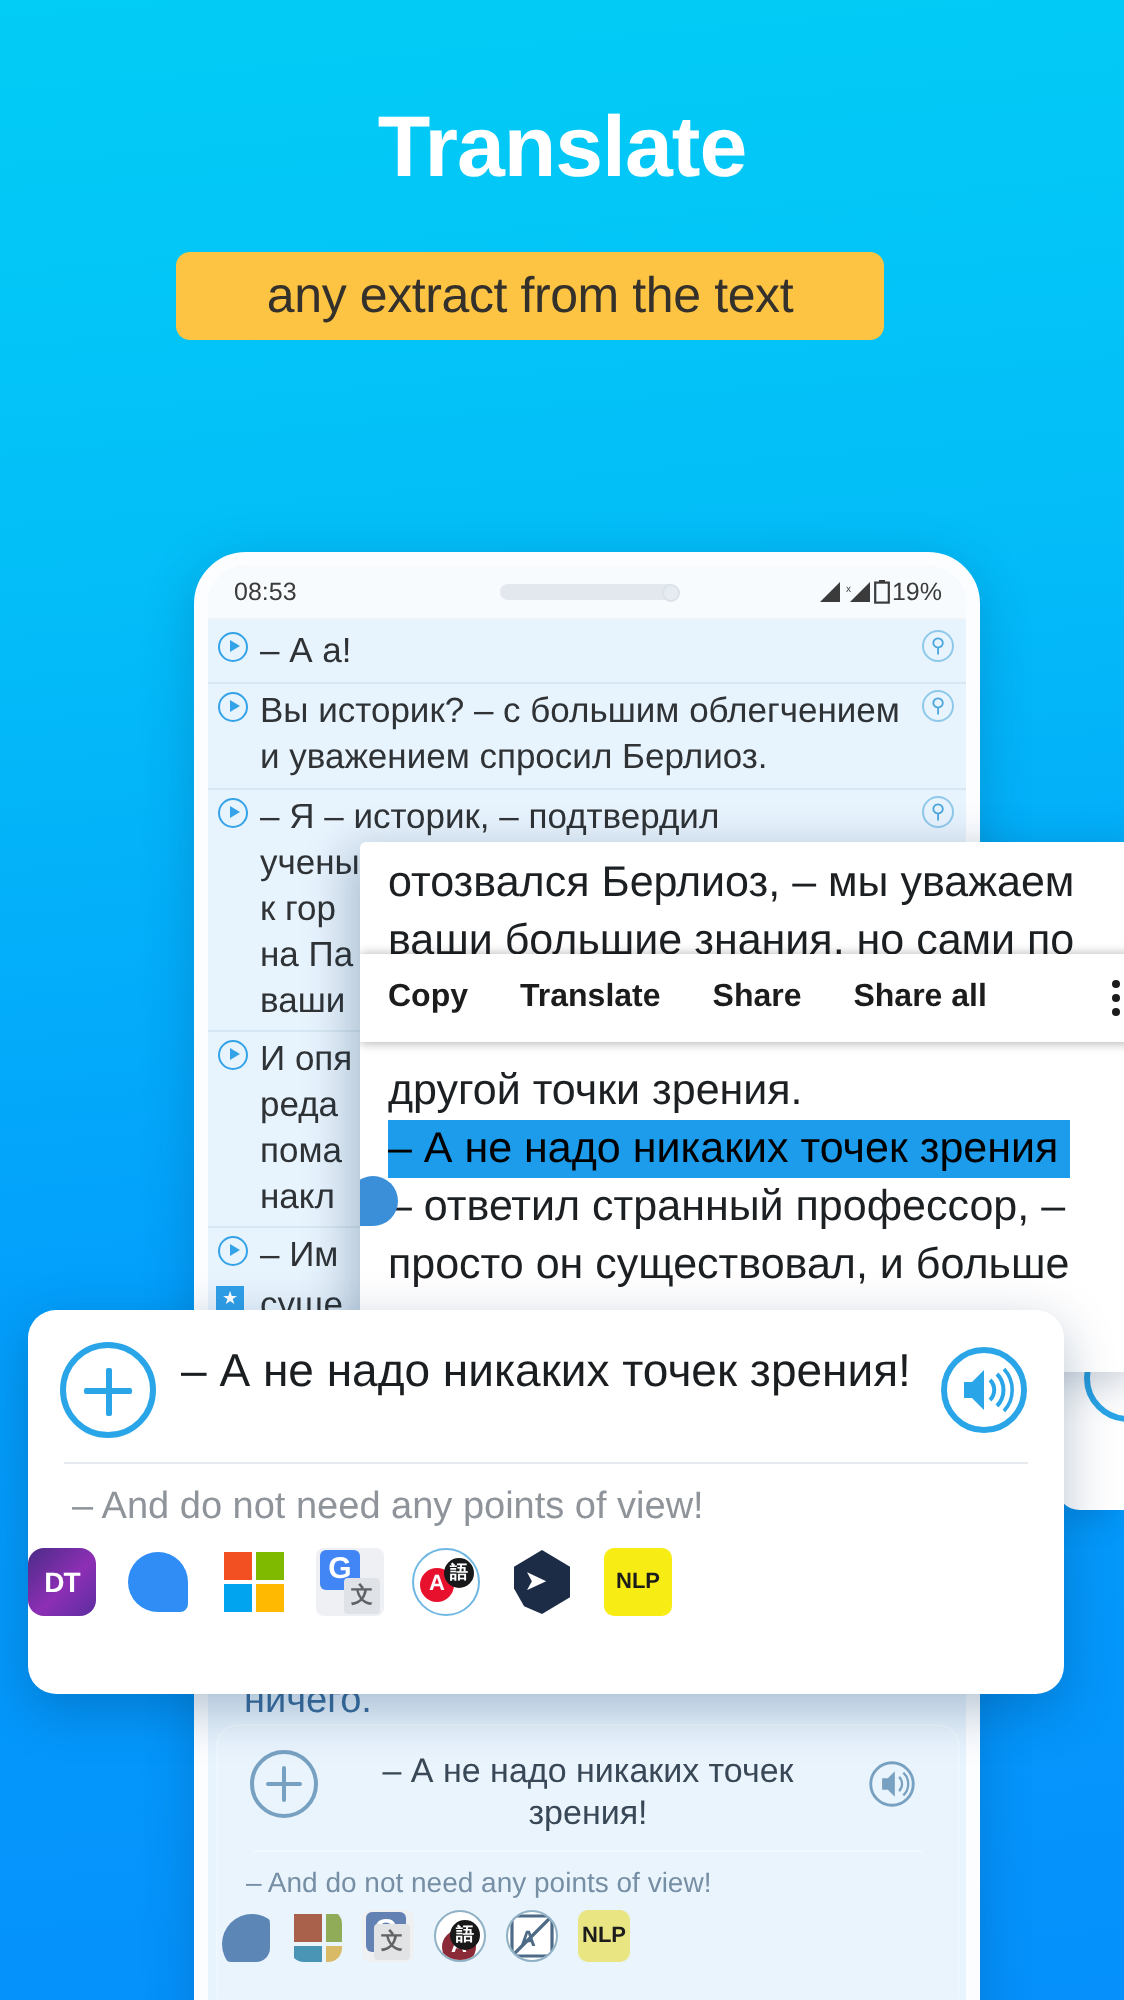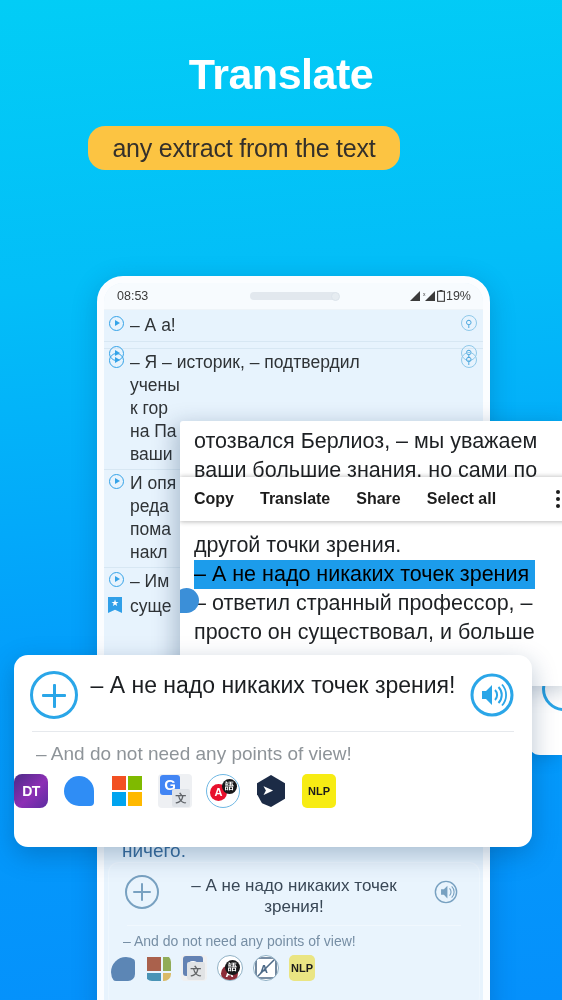--- a/index.html
+++ b/index.html
@@ -11,22 +11,22 @@
   }
 
   
   .hero-title {
     position: absolute; top: 50px; left: 0; width: 562px;
     text-align: center; color: #ffffff;
     font-size: 43px; font-weight: bold; letter-spacing: -0.5px;
   }
   .hero-badge {
     position: absolute; top: 126px; left: 88px;
-    width: 312px; height: 44px;
-    background: #FCC442; border-radius: 17px;
+    width: 354px; height: 44px;
+    background: #FCC442; border-radius: 7px;
     display: flex; align-items: center; justify-content: center;
     color: #34302b; font-size: 25px; letter-spacing: -0.2px;
   }
 
   
   .phone {
     position: absolute; left: 97px; top: 276px;
     width: 393px; height: 745px;
     background: #f2f7fb;
     border: 7px solid #fbfdff;
@@ -244,20 +244,21 @@
 
     <div class="reader">
       <div class="para">
         <span class="pl-icon"></span>
         <span class="pr-icon">⚲</span>
         <span>– А a!</span>
       </div>
       <div class="para">
         <span class="pl-icon"></span>
         <span class="pr-icon">⚲</span>
+        <span>Вы историк? – с большим облегчением и уважением спросил Берлиоз.</span>
       </div>
       <div class="para" style="border-bottom:none;padding-bottom:0">
         <span class="pl-icon"></span>
         <span class="pr-icon">⚲</span>
         <span>– Я – историк, – подтвердил</span>
       </div>
       <div class="para" style="border-bottom:none;padding:0 30px 0 26px">
         <span>учены</span>
       </div>
       <div class="para" style="border-bottom:none;padding:0 30px 0 26px">
@@ -300,21 +301,21 @@
 </div>
 
 <div class="sheet">
   <div class="sheet-line clip-top">отозвался Берлиоз, – мы уважаем</div>
   <div class="sheet-line">ваши большие знания, но сами по</div>
 
   <div class="ctxmenu">
     <span>Copy</span>
     <span>Translate</span>
     <span>Share</span>
-    <span>Select all</span>
+    <span>Share all</span>
     <span class="dots">
         <i></i>
         <i></i>
         <i></i>
       </span>
   </div>
 
   <div style="height:46px"></div>
   <div class="sheet-line">другой точки зрения.</div>
   <div class="hl-row">

